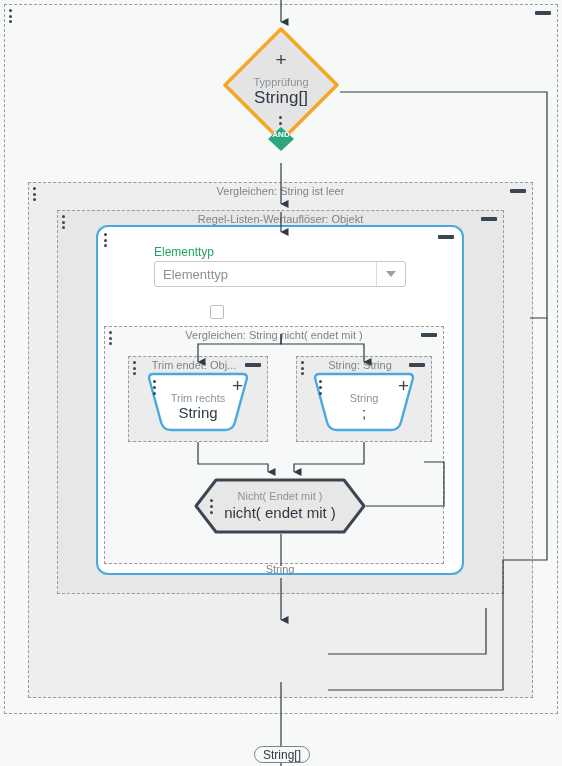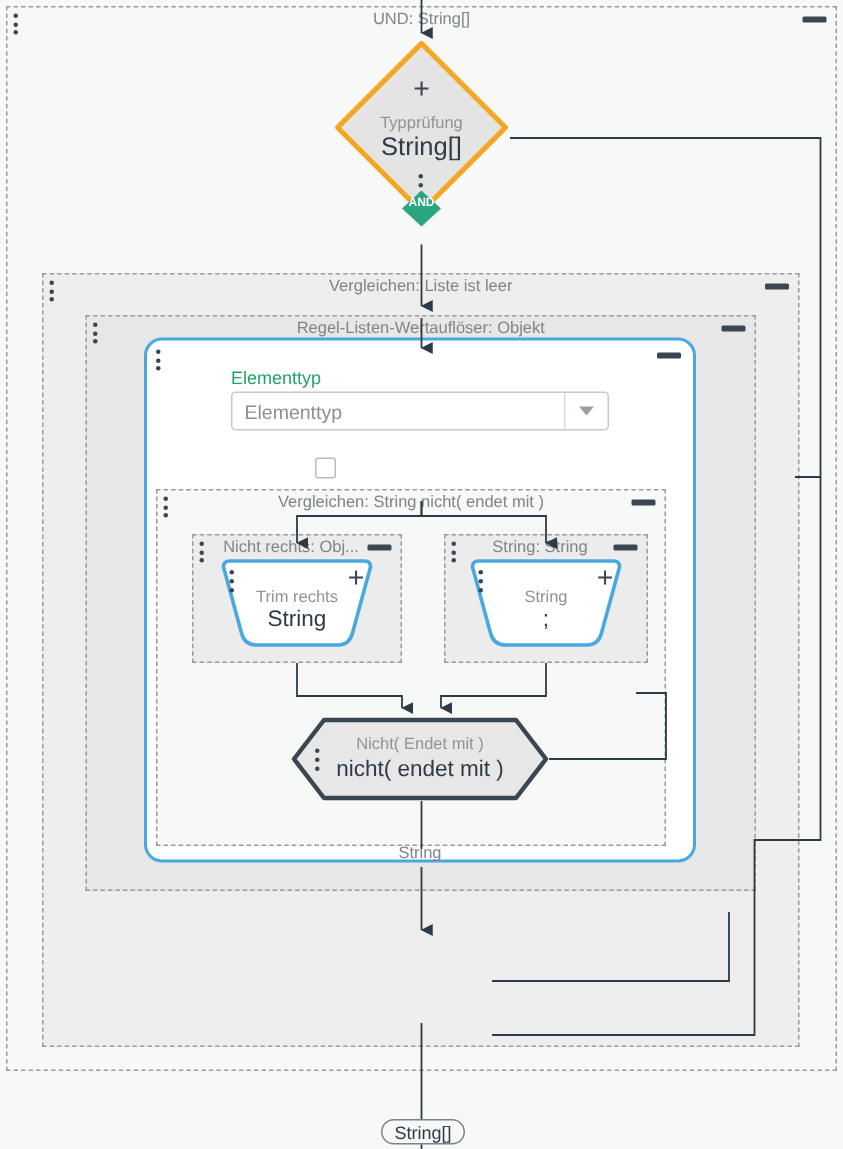--- a/index.html
+++ b/index.html
@@ -160,31 +160,30 @@
 <body>
 
 <div id="stage">
 
   <div class="group lvl0" style="left:4px;top:4px;width:554px;height:710px;">
     <div class="dots">
         <i></i>
         <i></i>
         <i></i>
       </div>
-    <div class="g-title">UND: String[]</div>
     <div class="collapse"></div>
   </div>
 
   <div class="group lvl1" style="left:28px;top:182px;width:505px;height:516px;">
     <div class="dots">
         <i></i>
         <i></i>
         <i></i>
       </div>
-    <div class="g-title">Vergleichen: Liste ist leer</div>
+    <div class="g-title">Vergleichen: String ist leer</div>
     <div class="collapse"></div>
   </div>
 
   <div class="group lvl2" style="left:57px;top:210px;width:447px;height:384px;">
     <div class="dots">
         <i></i>
         <i></i>
         <i></i>
       </div>
     <div class="g-title">Regel-Listen-Wertauflöser: Objekt</div>
@@ -226,21 +225,21 @@
     <div class="g-title">Vergleichen: String nicht( endet mit )</div>
     <div class="collapse"></div>
   </div>
 
   <div class="group lvl4" style="left:128px;top:356px;width:140px;height:86px;">
     <div class="dots">
         <i></i>
         <i></i>
         <i></i>
       </div>
-    <div class="g-title" style="padding:0 22px 0 14px;">Nicht rechts: Obj...</div>
+    <div class="g-title" style="padding:0 22px 0 14px;">Trim endet: Obj...</div>
     <div class="collapse"></div>
   </div>
 
   <div class="nodewrap" style="left:145px;top:372px;">
     <svg width="106" height="62" viewBox="0 0 106 62">
       <path d="M4 6 Q4 2 8 2 L98 2 Q102 2 102 6 L90 50 Q88 58 80 58 L26 58 Q18 58 16 50 Z" fill="#ffffff" stroke="#4aa8e0" stroke-width="2.4" stroke-linejoin="round"></path>
     </svg>
     <div class="vdots" style="left:8px;top:8px;">
         <i></i>
         <i></i>

